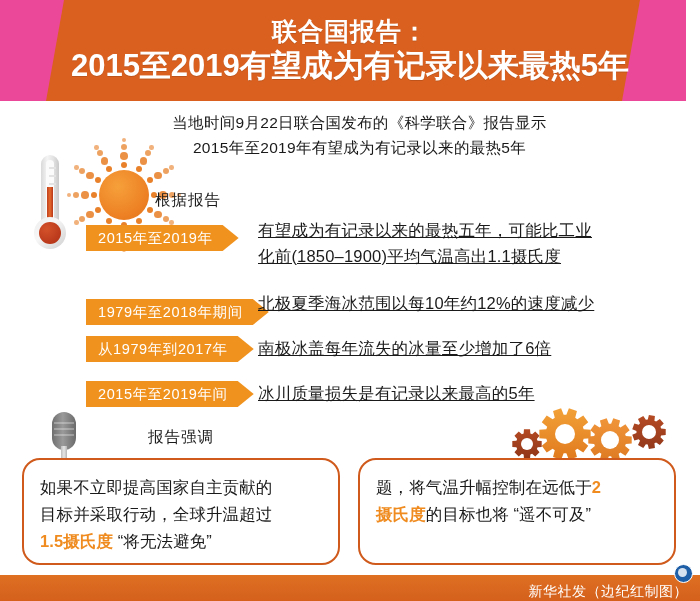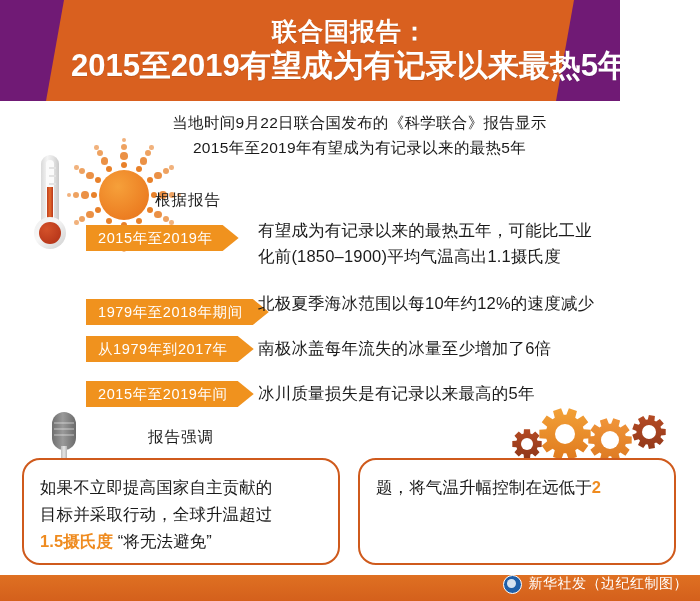--- a/index.html
+++ b/index.html
@@ -5,22 +5,22 @@
   html,body{margin:0;padding:0;}
   body{
     width:700px;height:601px;
     background:#ffffff;
     font-family:"Liberation Sans","DejaVu Sans",sans-serif;
     position:relative;overflow:hidden;
   }
 
   
   #header{
-    position:absolute;left:0;top:0;width:620px;height:101px;
-    background:#701a75;overflow:hidden;
+    position:absolute;left:0;top:0;width:686px;height:101px;
+    background:#ec4899;overflow:hidden;
   }
   #header .slab{
     position:absolute;top:0;height:101px;
     background:#d9601f;
     left:46px;right:46px;
     clip-path:polygon(18px 0, 100% 0, calc(100% - 18px) 100%, 0 100%);
   }
   #header .titles{
     position:absolute;left:0;top:0;width:700px;height:101px;
     display:flex;flex-direction:column;align-items:center;justify-content:center;
@@ -86,21 +86,21 @@
   .tag{
     position:absolute;left:86px;height:26px;line-height:26px;
     background:#f0921e;color:#ffffff;font-size:14.5px;letter-spacing:.6px;
     padding:0 26px 0 12px;white-space:nowrap;
     clip-path:polygon(0 0, calc(100% - 16px) 0, 100% 50%, calc(100% - 16px) 100%, 0 100%);
   }
   .rowtext{
     position:absolute;left:258px;width:428px;
     color:#1a1a1a;font-size:16.5px;line-height:26px;letter-spacing:.2px;
   }
-  .rowtext div{white-space:nowrap;}
+  .rowtext div{white-space:nowrap;text-decoration:underline;}
 
   
   #mic{position:absolute;left:40px;top:412px;width:48px;height:62px;}
   #mic .cap{
     position:absolute;left:12px;top:0;width:24px;height:38px;border-radius:12px;
     background:linear-gradient(to right,#6f6f6f 0%,#9a9a9a 45%,#6a6a6a 100%);
   }
   #mic .neck{
     position:absolute;left:21px;top:34px;width:6px;height:18px;
     background:linear-gradient(to right,#bdbdbd,#e6e6e6,#b5b5b5);
@@ -125,21 +125,21 @@
     position:absolute;left:16px;top:14px;width:288px;
     color:#1a1a1a;font-size:16.5px;line-height:27px;letter-spacing:.1px;
   }
   .qtext div{white-space:nowrap;}
   .hl{color:#ef8b1f;font-weight:bold;}
 
   
   #footer{
     position:absolute;left:0;top:575px;width:700px;height:26px;
     background:linear-gradient(to bottom,#df7022,#d4601c);
-    display:flex;align-items:flex-start;justify-content:flex-end;
+    display:flex;align-items:flex-end;justify-content:flex-end;flex-direction:column;
   }
   #footer .credit{
     color:#ffffff;font-size:14px;letter-spacing:.5px;margin-right:12px;
   }
   #xinhua-logo{
     width:17px;height:17px;border-radius:50%;
     background:#1f5fa8;border:1.5px solid #ffffff;
     margin-right:7px;position:relative;flex:none;
   }
   #xinhua-logo::after{
@@ -297,19 +297,20 @@
 <div class="qbox" id="qbox-left">
   <div class="qtext">
       <div><span>如果不立即提高国家自主贡献的</span></div>
       <div><span>目标并采取行动，全球升温超过</span></div>
       <div><span class="hl">1.5摄氏度</span><span> “将无法避免”</span></div>
     </div>
 </div>
 <div class="qbox" id="qbox-right">
   <div class="qtext">
       <div><span>题，将气温升幅控制在远低于</span><span class="hl">2</span></div>
+      <div><span class="hl">摄氏度</span><span>的目标也将 “遥不可及”</span></div>
     </div>
 </div>
 
 <div id="footer">
   <div id="xinhua-logo"></div>
   <div class="credit">新华社发（边纪红制图）</div>
 </div>
 
 </body></html>

